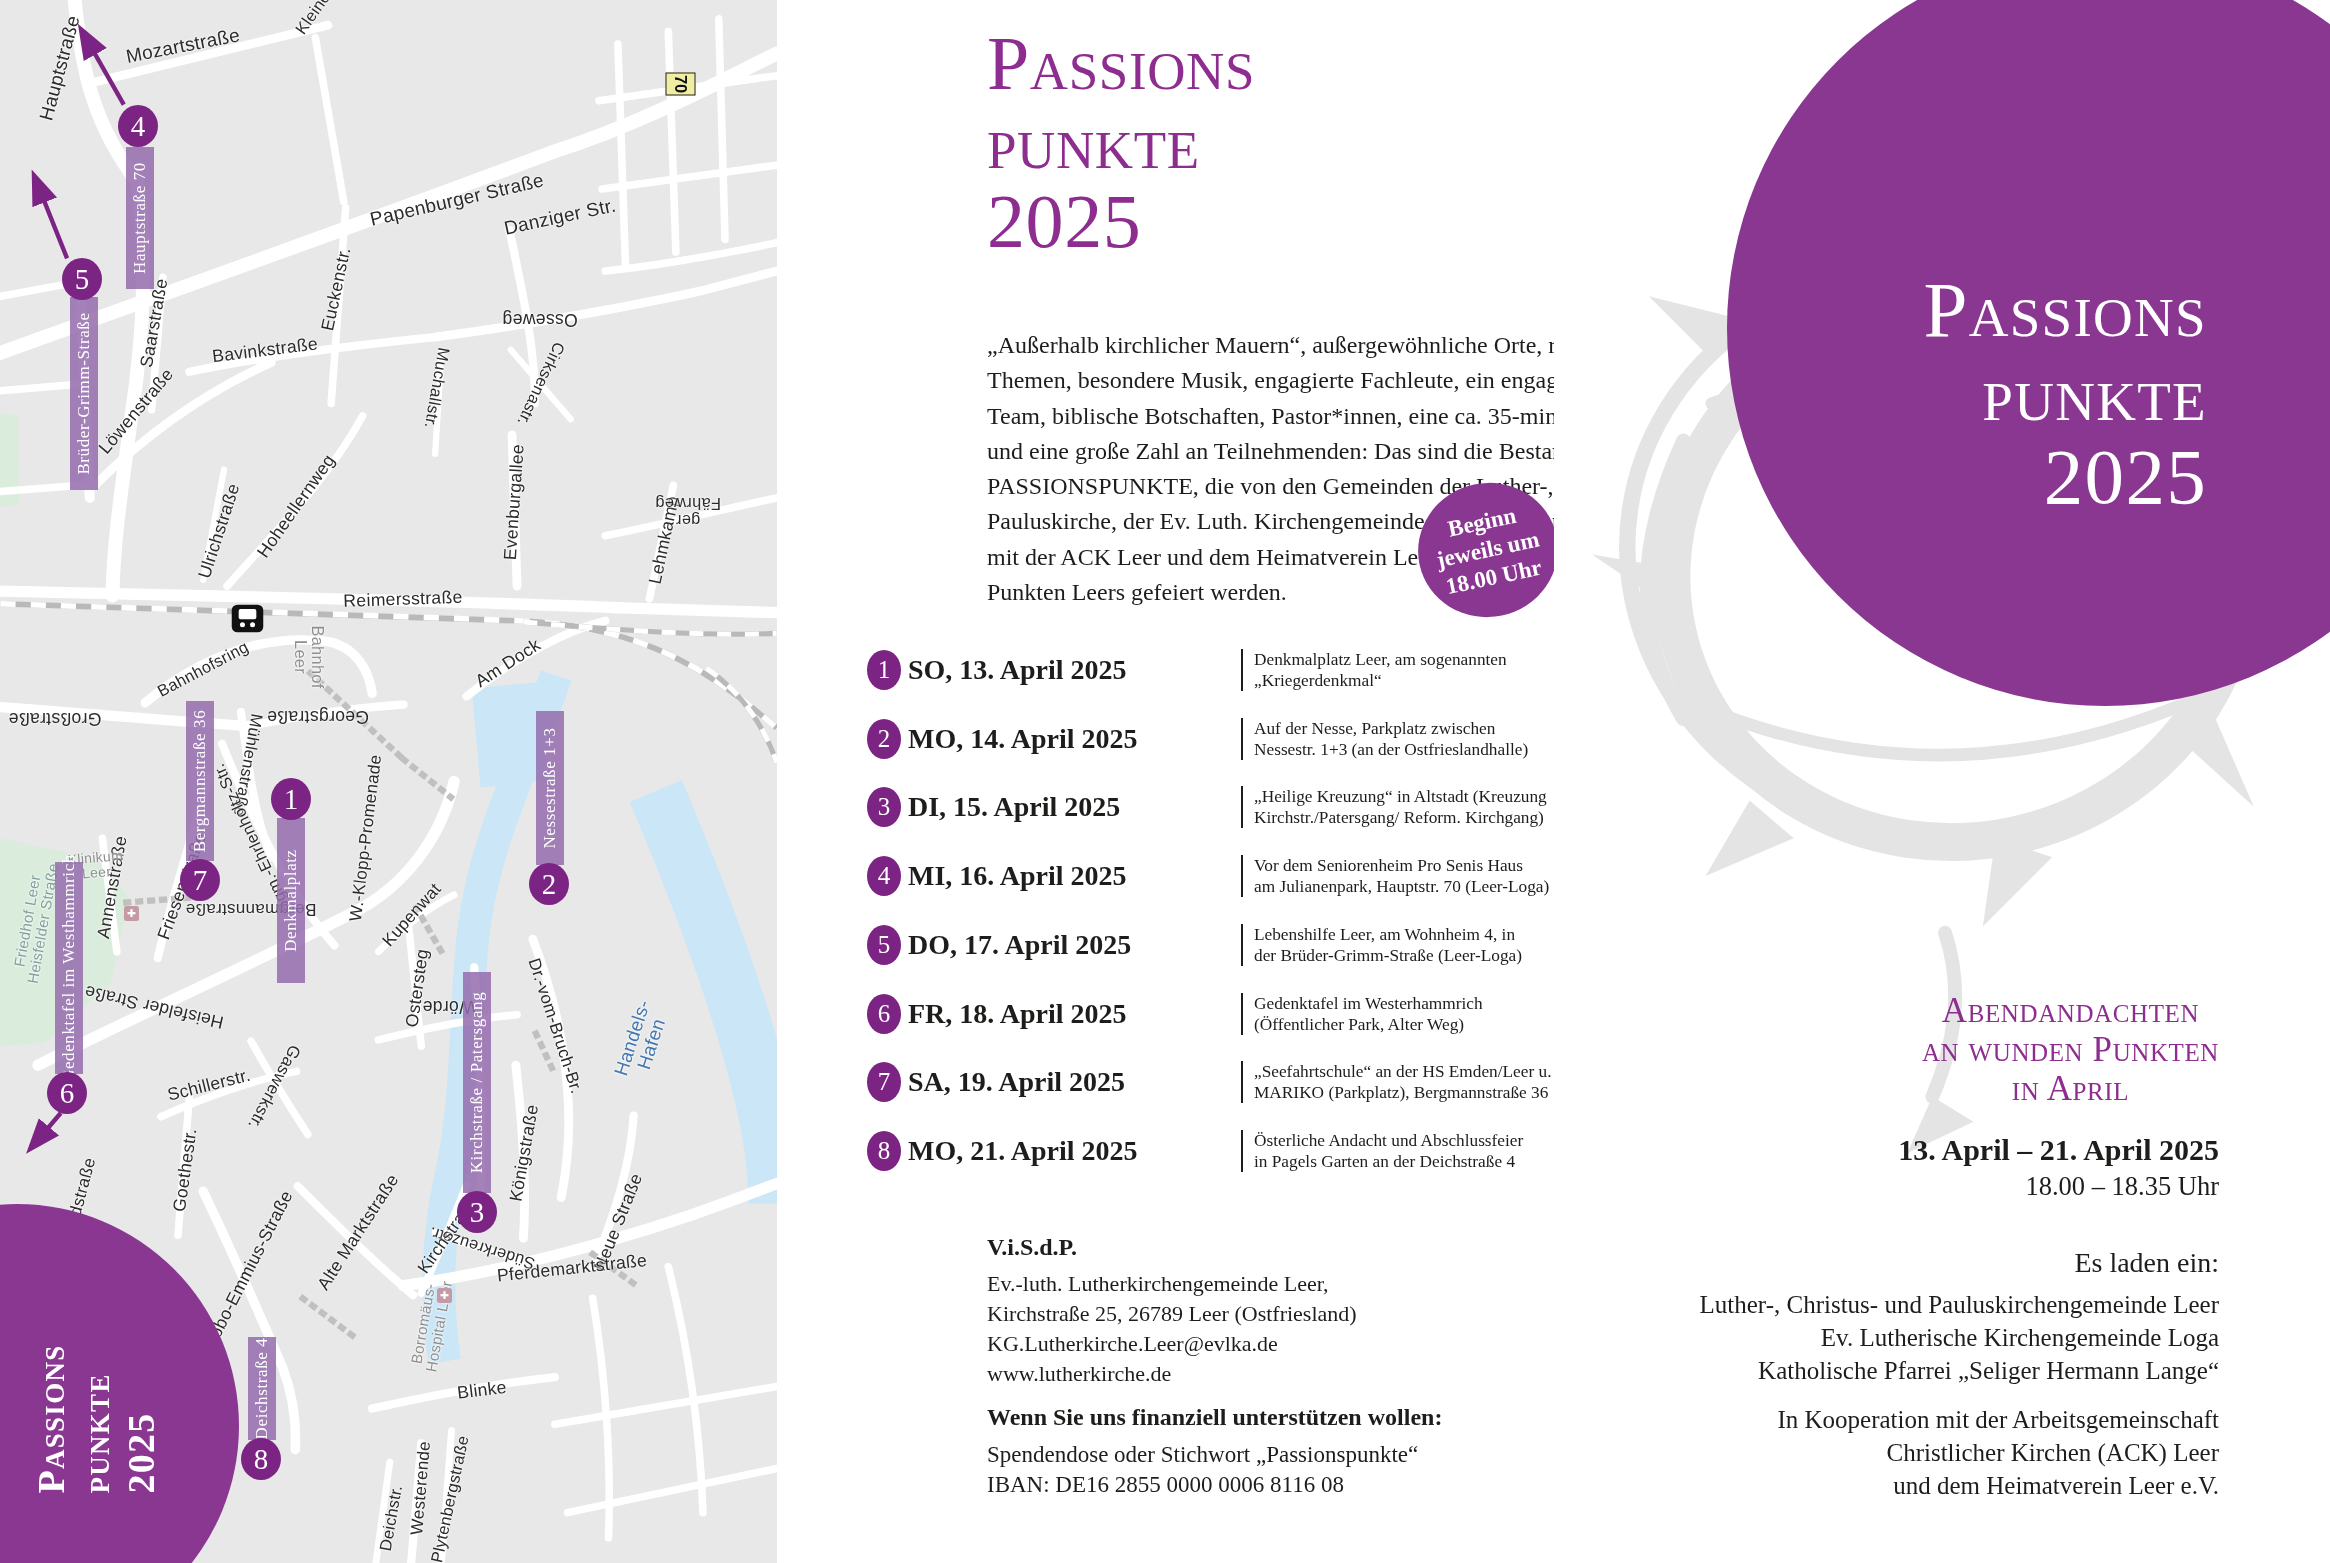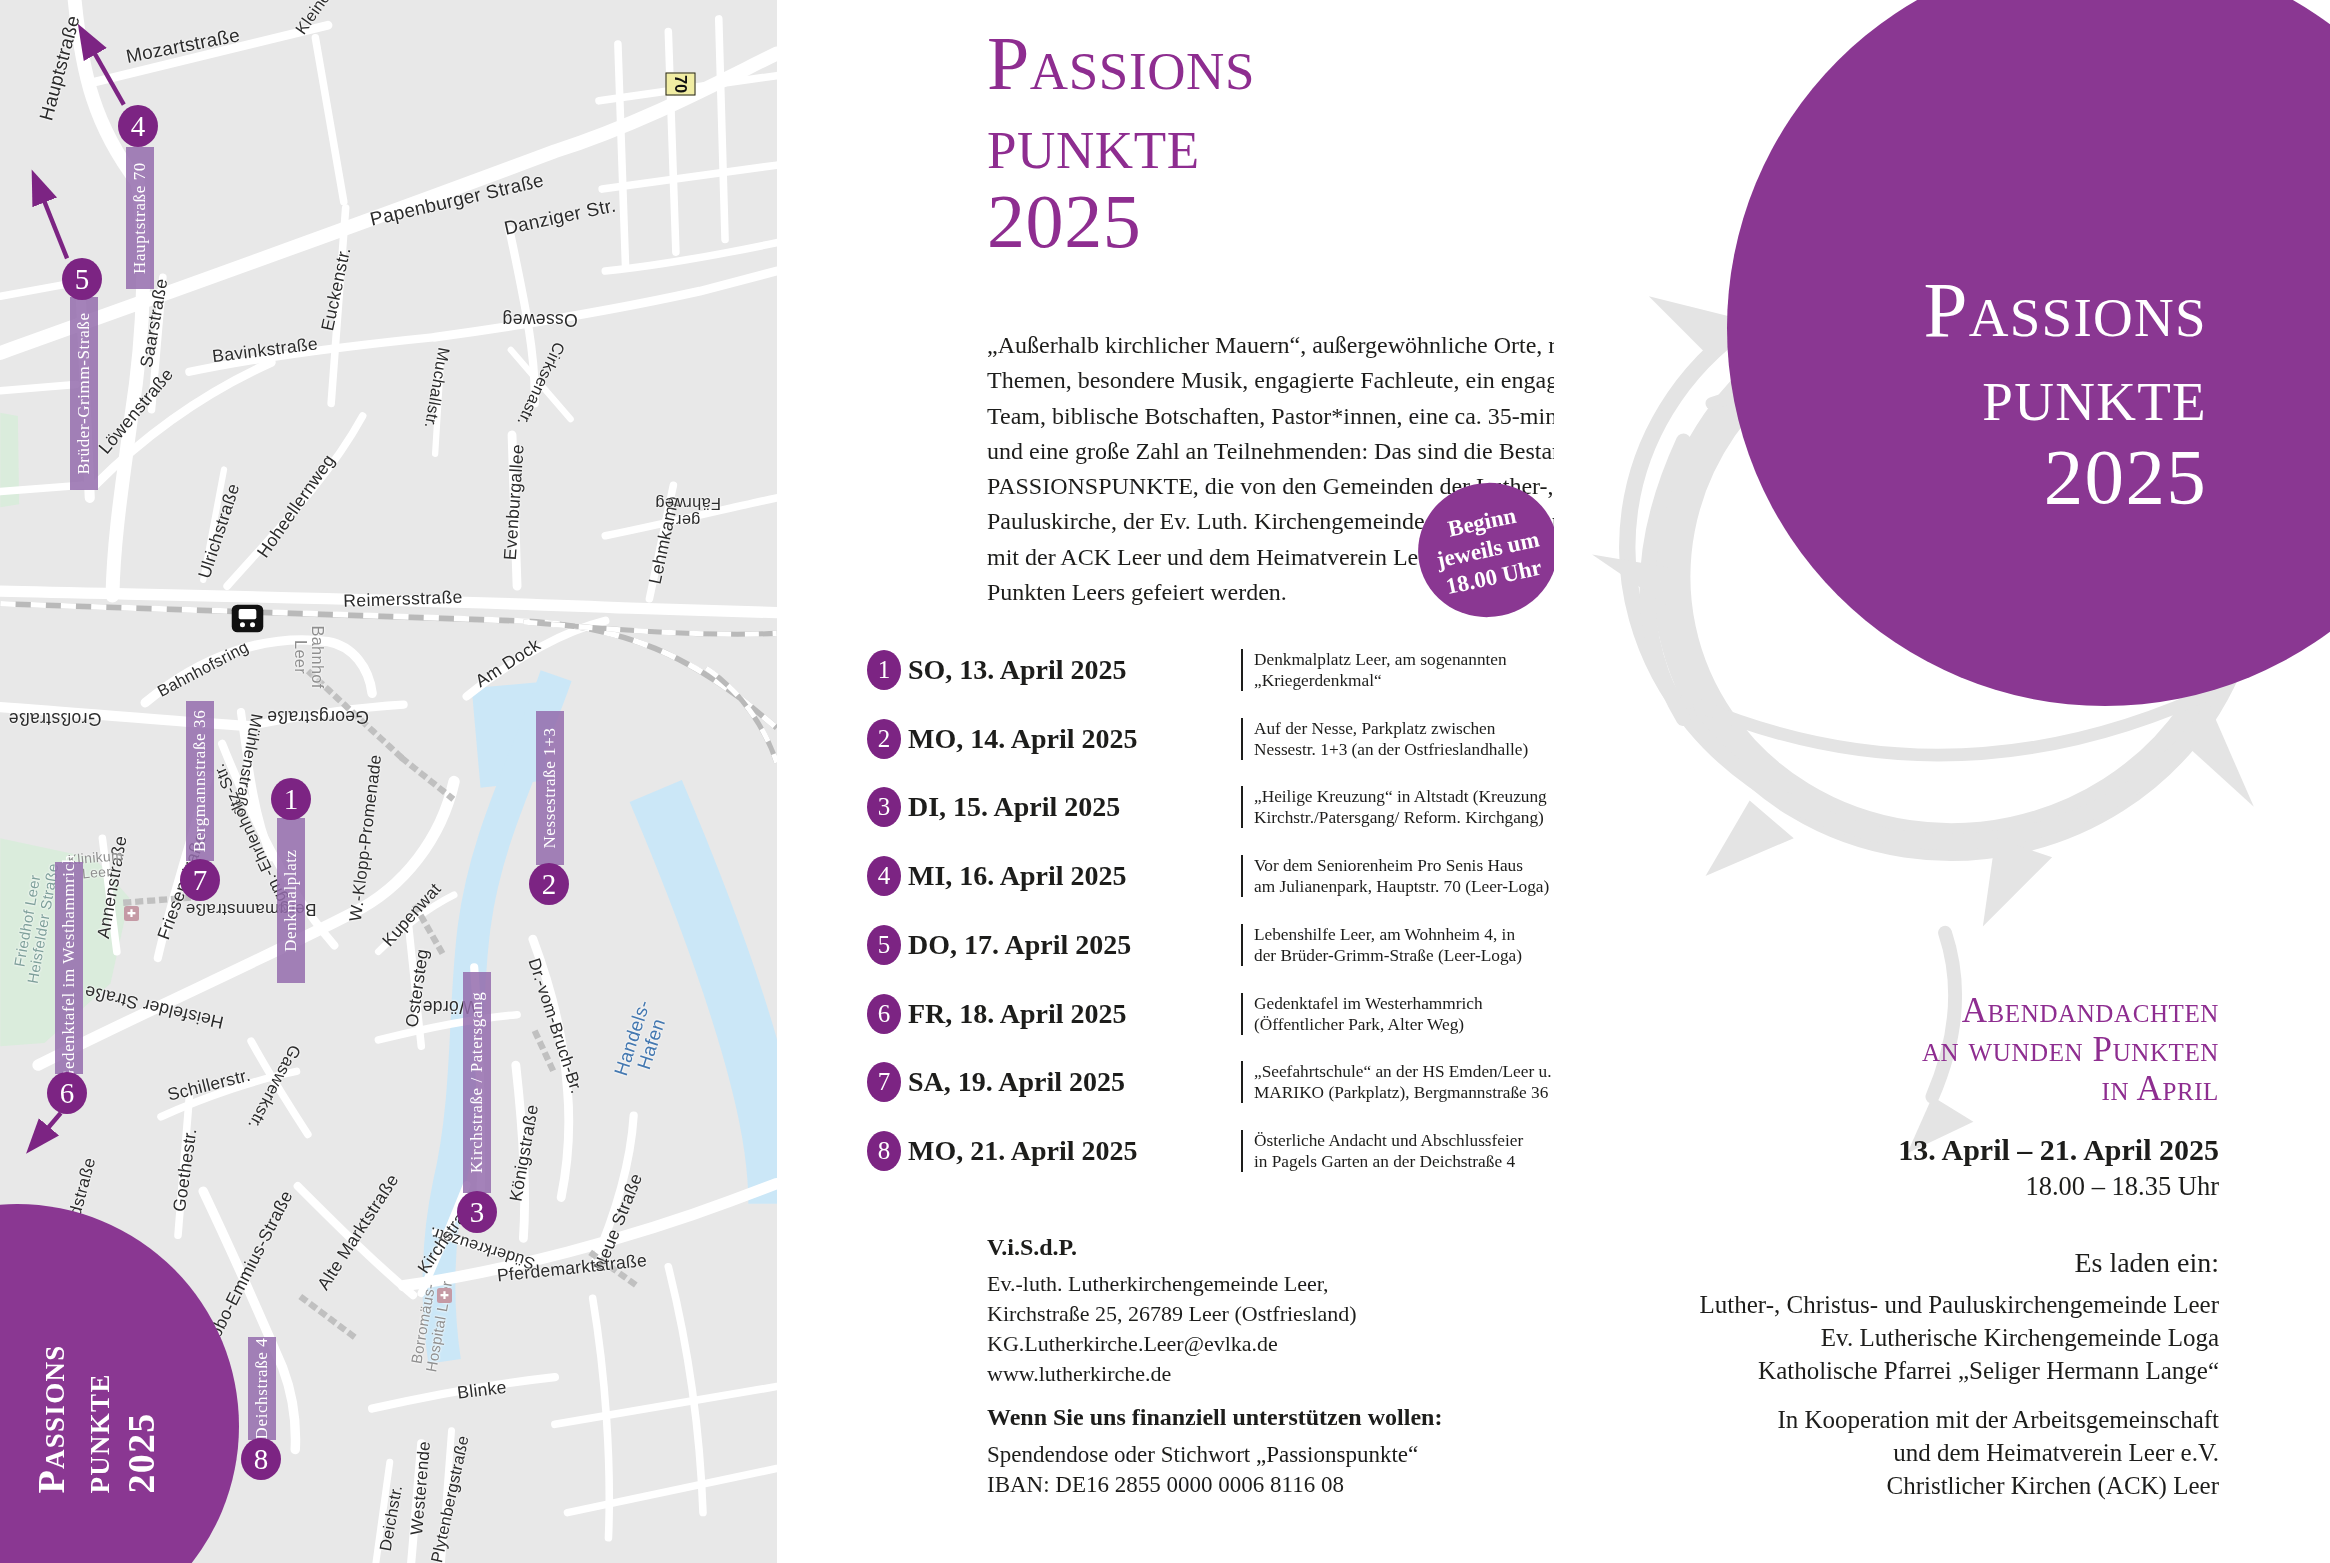--- a/index.html
+++ b/index.html
@@ -65,21 +65,21 @@
   #support{position:absolute;left:210px;top:1404px;}
   #support .head{font-size:24px;font-weight:bold;margin-bottom:8.8px;}
   #support .lines div{font-size:23px;line-height:30px;}
 
   
   #right-panel{position:absolute;left:1554px;top:0;width:777px;height:1563px;background:#fff;overflow:hidden;}
   #crown{position:absolute;left:0;top:0;}
   #big-circle{position:absolute;left:173px;top:-50px;width:756px;height:756px;border-radius:50%;background:var(--purple-big);}
   #right-title{position:absolute;right:124px;top:268px;text-align:right;color:#fff;
     font-variant:small-caps;font-size:79px;line-height:1.06;letter-spacing:1.3px;}
-  #subtitle{position:absolute;right:112px;top:991px;text-align:right;color:var(--purple-text);
+  #subtitle{position:absolute;right:112px;top:991px;text-align:center;color:var(--purple-text);
     font-variant:small-caps;font-size:35px;line-height:1.12;letter-spacing:0.6px;}
   #date-block{position:absolute;right:112px;top:1133px;text-align:right;}
   #date-range{font-size:30px;font-weight:bold;}
   #time-range{font-size:26.5px;margin-top:3.8px;}
   #invite{position:absolute;right:112px;top:1247px;text-align:right;}
   #invite .head{font-size:28px;font-weight:normal;margin-bottom:8.8px;}
   #invite .lines div{font-size:25px;line-height:33px;}
   #coop{margin-top:16.4px;}
 </style>
 </head>
@@ -422,19 +422,19 @@
     </div>
     <div id="invite">
       <div class="head">Es laden ein:</div>
       <div class="lines">
           <div>Luther-, Christus- und Pauluskirchengemeinde Leer</div>
           <div>Ev. Lutherische Kirchengemeinde Loga</div>
           <div>Katholische Pfarrei „Seliger Hermann Lange“</div>
         </div>
       <div class="lines" id="coop">
           <div>In Kooperation mit der Arbeitsgemeinschaft</div>
+          <div>Christlicher Kirchen (ACK) Leer</div>
           <div>und dem Heimatverein Leer e.V.</div>
-          <div>Christlicher Kirchen (ACK) Leer</div>
         </div>
     </div>
   </section>
 </div>
 
 
 </body></html>

